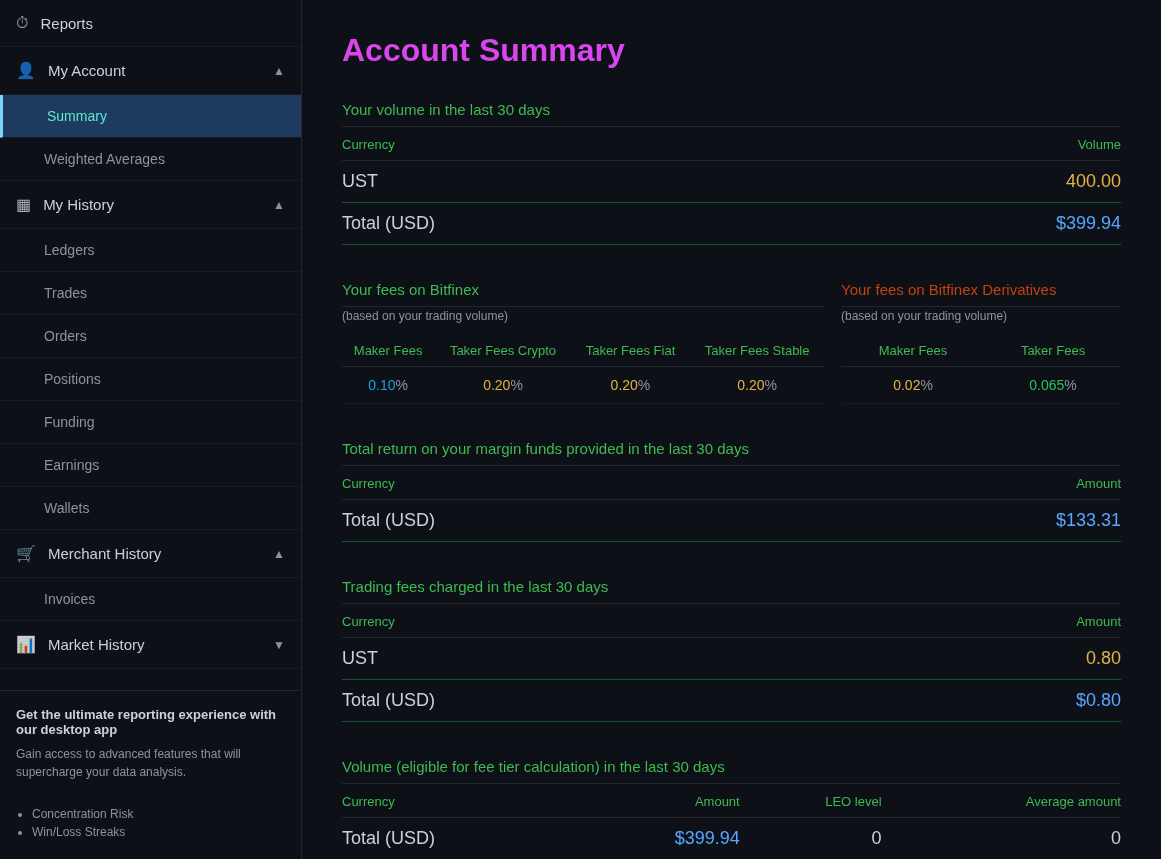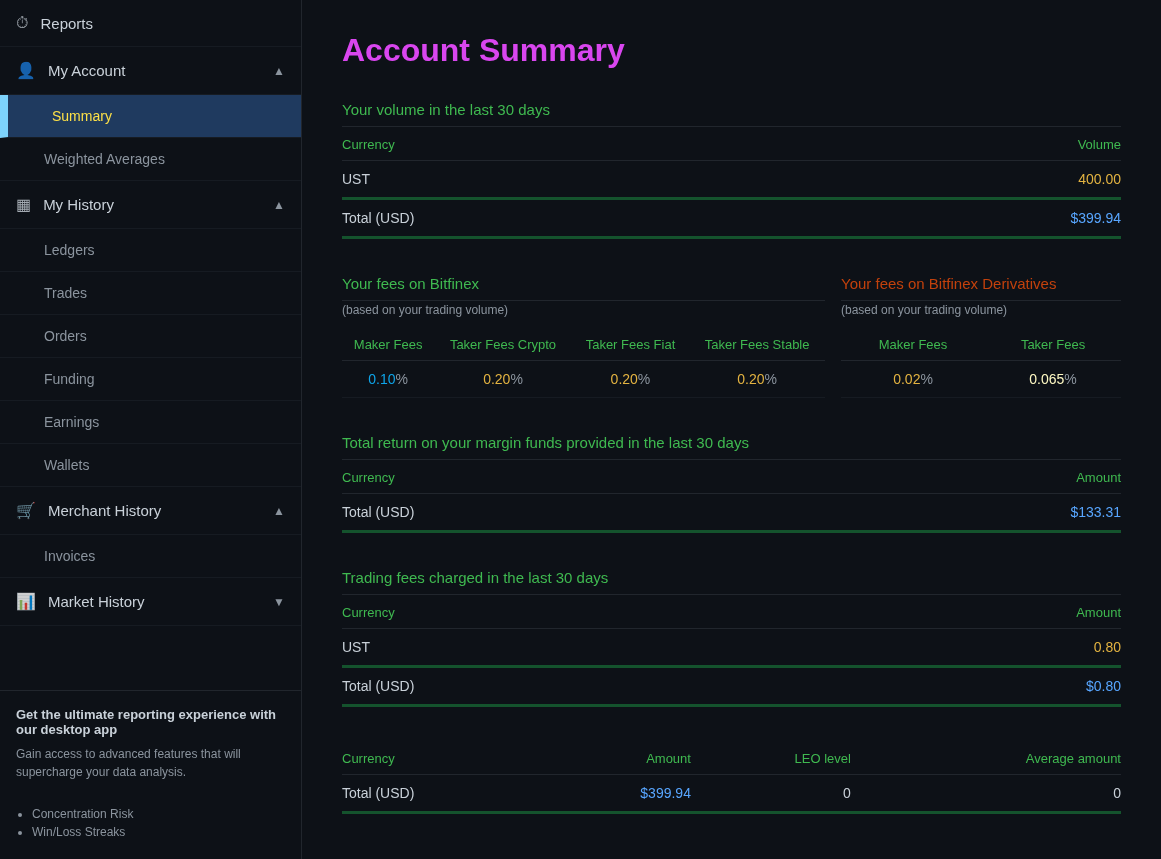--- a/index.html
+++ b/index.html
@@ -48,22 +48,22 @@
       display: flex;
       align-items: center;
       padding: 13px 16px 13px 44px;
       cursor: pointer;
       font-size: 14px;
       color: #8b949e;
       border-bottom: 1px solid #161b22;
     }
     .sidebar-subitem.active {
       background: #1f3a5f;
-      color: #fde047;
-      border-left: 8px solid #7dd3fc;
+      color: #5eead4;
+      border-left: 3px solid #7dd3fc;
     }
 
     .sidebar-promo {
       padding: 16px;
       background: #0d1117;
       border-top: 1px solid #21262d;
       margin-top: auto;
     }
     .sidebar-promo .promo-title {
       font-size: 13px;
@@ -129,23 +129,23 @@
       color: #3fb950;
       padding: 8px 0;
       border-bottom: 1px solid #21262d;
       font-weight: 400;
     }
     .data-table th.right, .data-table td.right {
       text-align: right;
     }
     .data-table td {
       padding: 10px 0;
-      font-size: 14px;
+      font-size: 18px;
       color: #c9d1d9;
-      border-bottom: 3px solid #14532d;
+      border-bottom: 1px solid #14532d;
     }
 
     
     .fees-row {
       display: flex;
       gap: 16px;
       margin-bottom: 36px;
     }
     .fees-panel {
       flex: 1;
@@ -211,20 +211,23 @@
     <span class="chevron">▲</span>
   </div>
   <div class="sidebar-subitem">
     <span>Ledgers</span>
   </div>
   <div class="sidebar-subitem">
     <span>Trades</span>
   </div>
   <div class="sidebar-subitem">
     <span>Orders</span>
+  </div>
+  <div class="sidebar-subitem">
+    <span>Positions</span>
   </div>
   <div class="sidebar-subitem">
     <span>Funding</span>
   </div>
   <div class="sidebar-subitem">
     <span>Earnings</span>
   </div>
   <div class="sidebar-subitem">
     <span>Wallets</span>
   </div>
@@ -321,21 +324,21 @@
             <th>Maker Fees</th>
             <th>Taker Fees</th>
           </tr>
         </thead>
         <tbody>
           <tr>
             <td>
               <span class="pct-val" style="color:#e3b341">0.02</span><span class="pct-sym" style="color:#8b949e">%</span>
             </td>
             <td>
-              <span class="pct-val" style="color:#fef9c3">0.065</span><span class="pct-sym" style="color:#8b949e">%</span>
+              <span class="pct-val" style="color:#22c55e">0.065</span><span class="pct-sym" style="color:#8b949e">%</span>
             </td>
           </tr>
         </tbody>
       </table>
     </div>
   </div>
 
   <div class="section">
     <div class="section-title">Total return on your margin funds provided in the last 30 days</div>
     <table class="data-table">
@@ -370,20 +373,21 @@
   </tr>
           <tr>
     <td>Total (USD)</td>
     <td class="right" style="color:#58a6ff">$0.80</td>
   </tr>
         </tbody>
     </table>
   </div>
 
   <div class="section">
+    <div class="section-title">Volume (eligible for fee tier calculation) in the last 30 days</div>
     <table class="data-table">
       <thead>
         <tr>
           <th>Currency</th>
           <th class="right">Amount</th>
           <th class="right">LEO level</th>
           <th class="right">Average amount</th>
         </tr>
       </thead>
       <tbody id="eligible-tbody">

